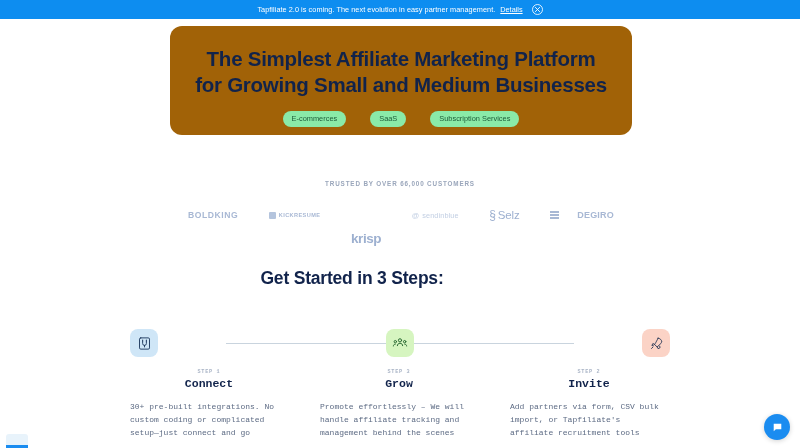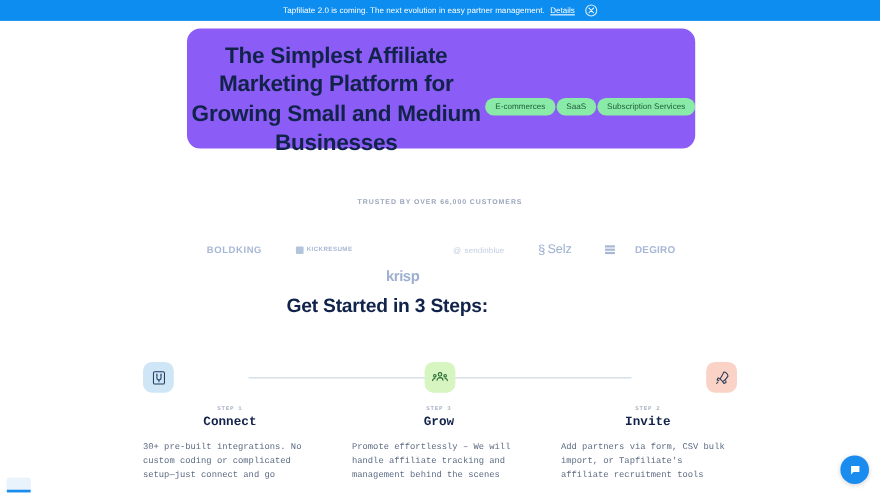--- a/index.html
+++ b/index.html
@@ -40,37 +40,37 @@
     cursor: pointer;
     margin-left: 4px;
   }
   .banner-close svg { display: block; }
 
   
   .hero {
     position: absolute;
     left: 170px; top: 26px;
     width: 462px; height: 109px;
-    background: #8b5cf6;
+    background: #a16207;
     border-radius: 12px;
-    display: flex; 
+    display: flex; flex-direction: column;
     align-items: center;
     padding-top: 20px;
   }
   .hero-title {
     font-size: 20.5px;
     font-weight: bold;
     color: #11234b;
     line-height: 1.28;
     text-align: center;
     letter-spacing: -0.25px;
     max-width: 420px;
   }
   .hero-pills {
-    display: flex; gap: 1px;
+    display: flex; gap: 24px;
     margin-top: 13px;
   }
   .pill {
     background: #8aeaa8;
     color: #1d5c3a;
     font-size: 7.4px;
     border-radius: 10px;
     padding: 4px 9px 4px 9px;
     line-height: 1;
     white-space: nowrap;
@@ -81,21 +81,21 @@
     position: absolute;
     left: 0; top: 180px; width: 800px;
     text-align: center;
     font-size: 6.3px;
     font-weight: bold;
     letter-spacing: 0.85px;
     color: #9aa6bb;
   }
   .logos {
     position: absolute;
-    left: 170px; top: 216px;
+    left: 170px; top: 204px;
     width: 462px; height: 22px;
     display: flex; align-items: center; justify-content: space-between;
     padding: 0 18px;
   }
   .logo {
     color: #a8b8d4;
     display: flex; align-items: center; gap: 3px;
     white-space: nowrap;
   }
   .logo-boldking { font-size: 8.6px; font-weight: bold; letter-spacing: 0.55px; }

